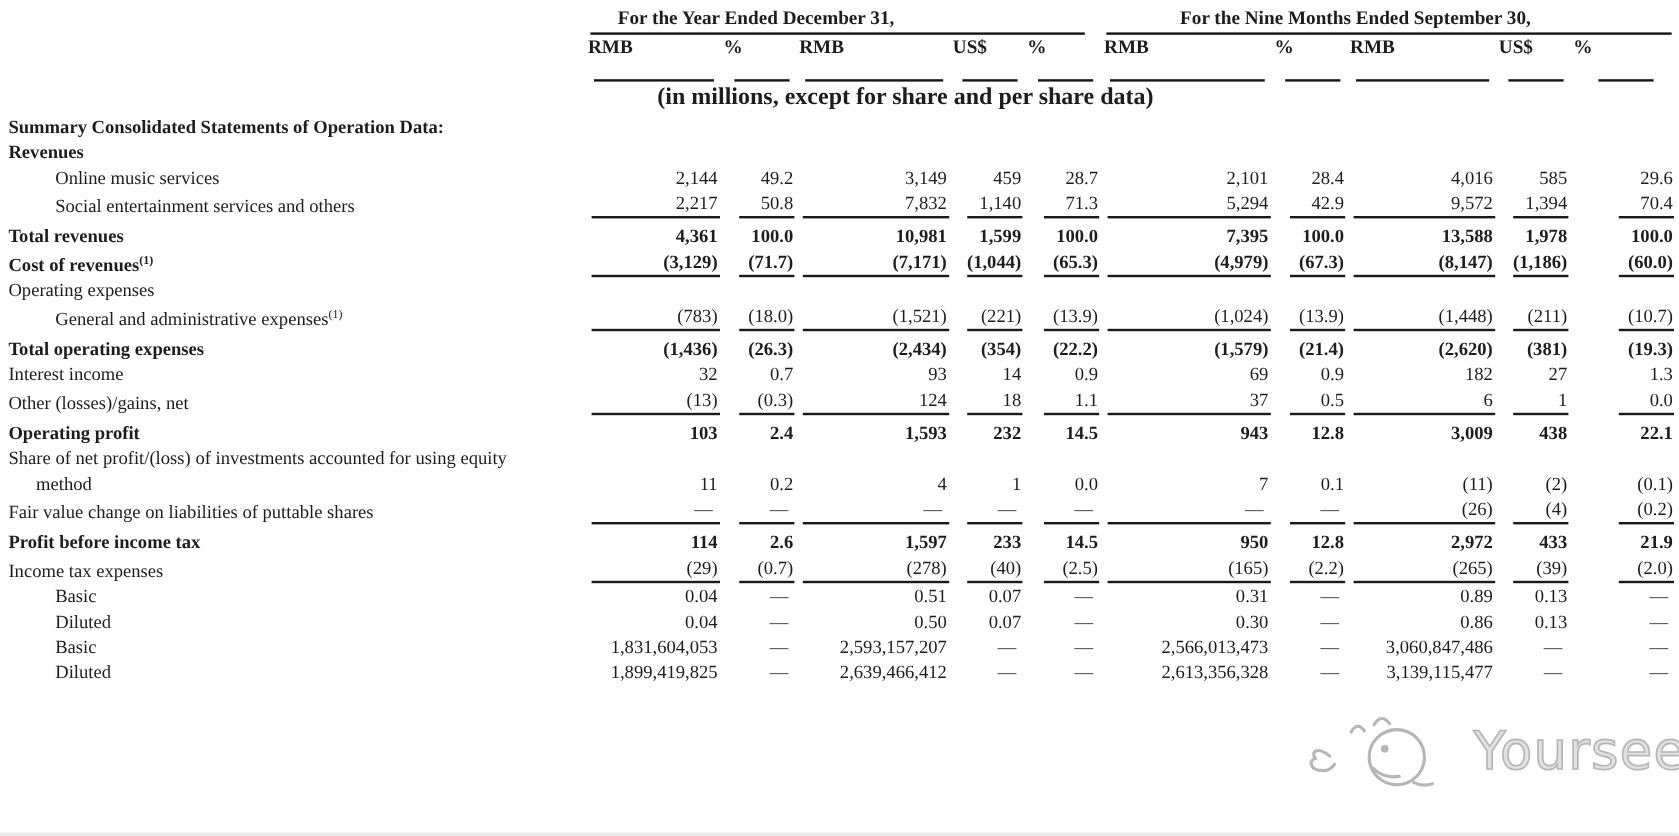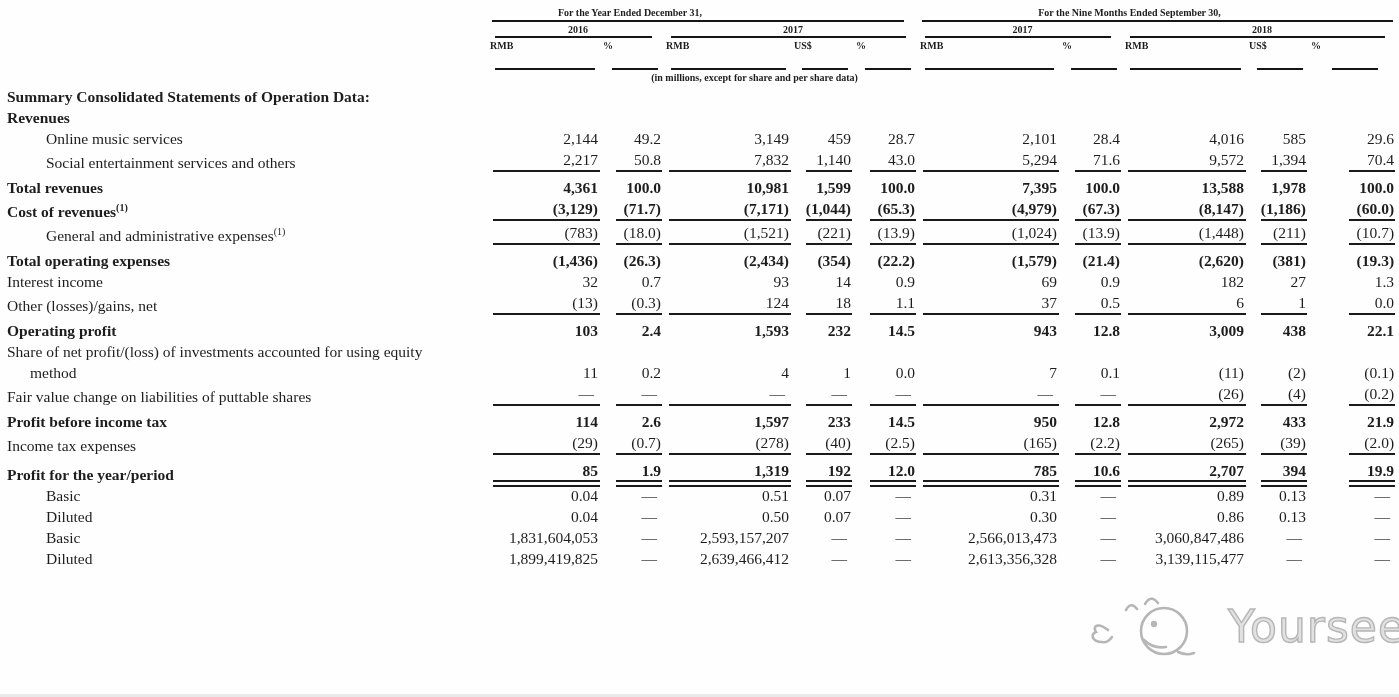--- a/index.html
+++ b/index.html
@@ -4,32 +4,32 @@
 <style>
   html,body{margin:0;padding:0;}
   body{
     width:1399px;height:697px;position:relative;overflow:hidden;
     background:#fefefe;color:#1d1d1d;
     font-family:"Liberation Serif", serif;
   }
   table{border-collapse:collapse;table-layout:fixed;width:1399px;}
   th,td{padding:0;margin:0;vertical-align:bottom;font-weight:normal;position:relative;}
   
-  thead th{font-weight:bold;font-size:10px;white-space:nowrap;}
+  thead th{font-weight:bold;font-size:16px;white-space:nowrap;}
   th.group{padding-top:7px;padding-bottom:4px;text-align:center;}
   th.g1{padding-right:150px;}
   th.g2{padding-right:60px;}
   th.group::after{content:"";position:absolute;bottom:0;left:2px;right:16px;border-bottom:2.5px solid #161616;}
   th.g2::after{right:6px;}
   th.year{padding-top:2px;padding-bottom:3px;text-align:center;}
   th.year::after{content:"";position:absolute;bottom:0;left:5px;right:14px;border-bottom:2.2px solid #161616;}
   th.unit{padding-top:2px;padding-bottom:19px;text-align:left;}
   th.unit::after{content:"";position:absolute;bottom:0;left:5px;right:8px;border-bottom:2.2px solid #161616;}
   th.unit.nrw::after{left:50%;right:auto;width:46px;margin-left:-23px;}
-  th.note{font-size:10px;text-align:center;padding:2px 380px 3px 0;}
+  th.note{font-size:20px;text-align:center;padding:2px 380px 3px 0;}
   
   td.num{
     text-align:right;padding-right:5px;font-size:15.5px;line-height:21px;
     white-space:nowrap;
   }
   td.lblcell{font-size:15.5px;line-height:21px;}
   .lbl{white-space:pre-line;}
   .ind0{padding-left:30px;text-indent:-23px;}
   .ind1{padding-left:46px;text-indent:0;}
   .b{font-weight:bold;}
@@ -72,27 +72,20 @@
       <col style="width:88px">
   </colgroup>
   <thead>
     <tr>
       <th></th>
       <th class="group g1" colspan="5">For the Year Ended December 31,</th>
       <th class="group g2" colspan="5">For the Nine Months Ended September 30,</th>
     </tr>
     <tr>
       <th></th>
-      <th class="year" colspan="2">2016</th>
-      <th class="year" colspan="3">2017</th>
-      <th class="year" colspan="2">2017</th>
-      <th class="year" colspan="3">2018</th>
-    </tr>
-    <tr>
-      <th></th>
       <th class="unit">RMB</th>
       <th class="unit nrw">%</th>
       <th class="unit">RMB</th>
       <th class="unit nrw">US$</th>
       <th class="unit nrw">%</th>
       <th class="unit">RMB</th>
       <th class="unit nrw">%</th>
       <th class="unit">RMB</th>
       <th class="unit nrw">US$</th>
       <th class="unit nrw">%</th>
@@ -149,23 +142,23 @@
         <td class="num col10 nrw">29.6</td>
       </tr>
       <tr>
         <td class="lblcell">
           <div class="lbl ind1">Social entertainment services and others</div>
         </td>
         <td class="num col1 u">2,217</td>
         <td class="num col2 u nrw">50.8</td>
         <td class="num col3 u">7,832</td>
         <td class="num col4 u nrw">1,140</td>
-        <td class="num col5 u nrw">43.0</td>
+        <td class="num col5 u nrw">71.3</td>
         <td class="num col6 u">5,294</td>
-        <td class="num col7 u nrw">71.6</td>
+        <td class="num col7 u nrw">42.9</td>
         <td class="num col8 u">9,572</td>
         <td class="num col9 u nrw">1,394</td>
         <td class="num col10 u nrw">70.4</td>
       </tr>
       <tr class="gap">
         <td class="lblcell">
           <div class="lbl ind0 b">Total revenues</div>
         </td>
         <td class="num col1 b">4,361</td>
         <td class="num col2 b nrw">100.0</td>
@@ -188,20 +181,35 @@
         <td class="num col4 b u nrw">(1,044)</td>
         <td class="num col5 b u nrw">(65.3)</td>
         <td class="num col6 b u">(4,979)</td>
         <td class="num col7 b u nrw">(67.3)</td>
         <td class="num col8 b u">(8,147)</td>
         <td class="num col9 b u nrw">(1,186)</td>
         <td class="num col10 b u nrw">(60.0)</td>
       </tr>
       <tr>
         <td class="lblcell">
+          <div class="lbl ind0">Operating expenses</div>
+        </td>
+        <td class="num col1"></td>
+        <td class="num col2 nrw"></td>
+        <td class="num col3"></td>
+        <td class="num col4 nrw"></td>
+        <td class="num col5 nrw"></td>
+        <td class="num col6"></td>
+        <td class="num col7 nrw"></td>
+        <td class="num col8"></td>
+        <td class="num col9 nrw"></td>
+        <td class="num col10 nrw"></td>
+      </tr>
+      <tr>
+        <td class="lblcell">
           <div class="lbl ind1">General and administrative expenses<sup>(1)</sup></div>
         </td>
         <td class="num col1 u">(783)</td>
         <td class="num col2 u nrw">(18.0)</td>
         <td class="num col3 u">(1,521)</td>
         <td class="num col4 u nrw">(221)</td>
         <td class="num col5 u nrw">(13.9)</td>
         <td class="num col6 u">(1,024)</td>
         <td class="num col7 u nrw">(13.9)</td>
         <td class="num col8 u">(1,448)</td>
@@ -321,35 +329,20 @@
         <td class="num col1 u">(29)</td>
         <td class="num col2 u nrw">(0.7)</td>
         <td class="num col3 u">(278)</td>
         <td class="num col4 u nrw">(40)</td>
         <td class="num col5 u nrw">(2.5)</td>
         <td class="num col6 u">(165)</td>
         <td class="num col7 u nrw">(2.2)</td>
         <td class="num col8 u">(265)</td>
         <td class="num col9 u nrw">(39)</td>
         <td class="num col10 u nrw">(2.0)</td>
-      </tr>
-      <tr class="gap">
-        <td class="lblcell">
-          <div class="lbl ind0 b">Profit for the year/period</div>
-        </td>
-        <td class="num col1 b uu">85</td>
-        <td class="num col2 b uu nrw">1.9</td>
-        <td class="num col3 b uu">1,319</td>
-        <td class="num col4 b uu nrw">192</td>
-        <td class="num col5 b uu nrw">12.0</td>
-        <td class="num col6 b uu">785</td>
-        <td class="num col7 b uu nrw">10.6</td>
-        <td class="num col8 b uu">2,707</td>
-        <td class="num col9 b uu nrw">394</td>
-        <td class="num col10 b uu nrw">19.9</td>
       </tr>
       <tr>
         <td class="lblcell">
           <div class="lbl ind1">Basic</div>
         </td>
         <td class="num col1">0.04</td>
         <td class="num col2 nrw dash">—</td>
         <td class="num col3">0.51</td>
         <td class="num col4 nrw">0.07</td>
         <td class="num col5 nrw dash">—</td>

